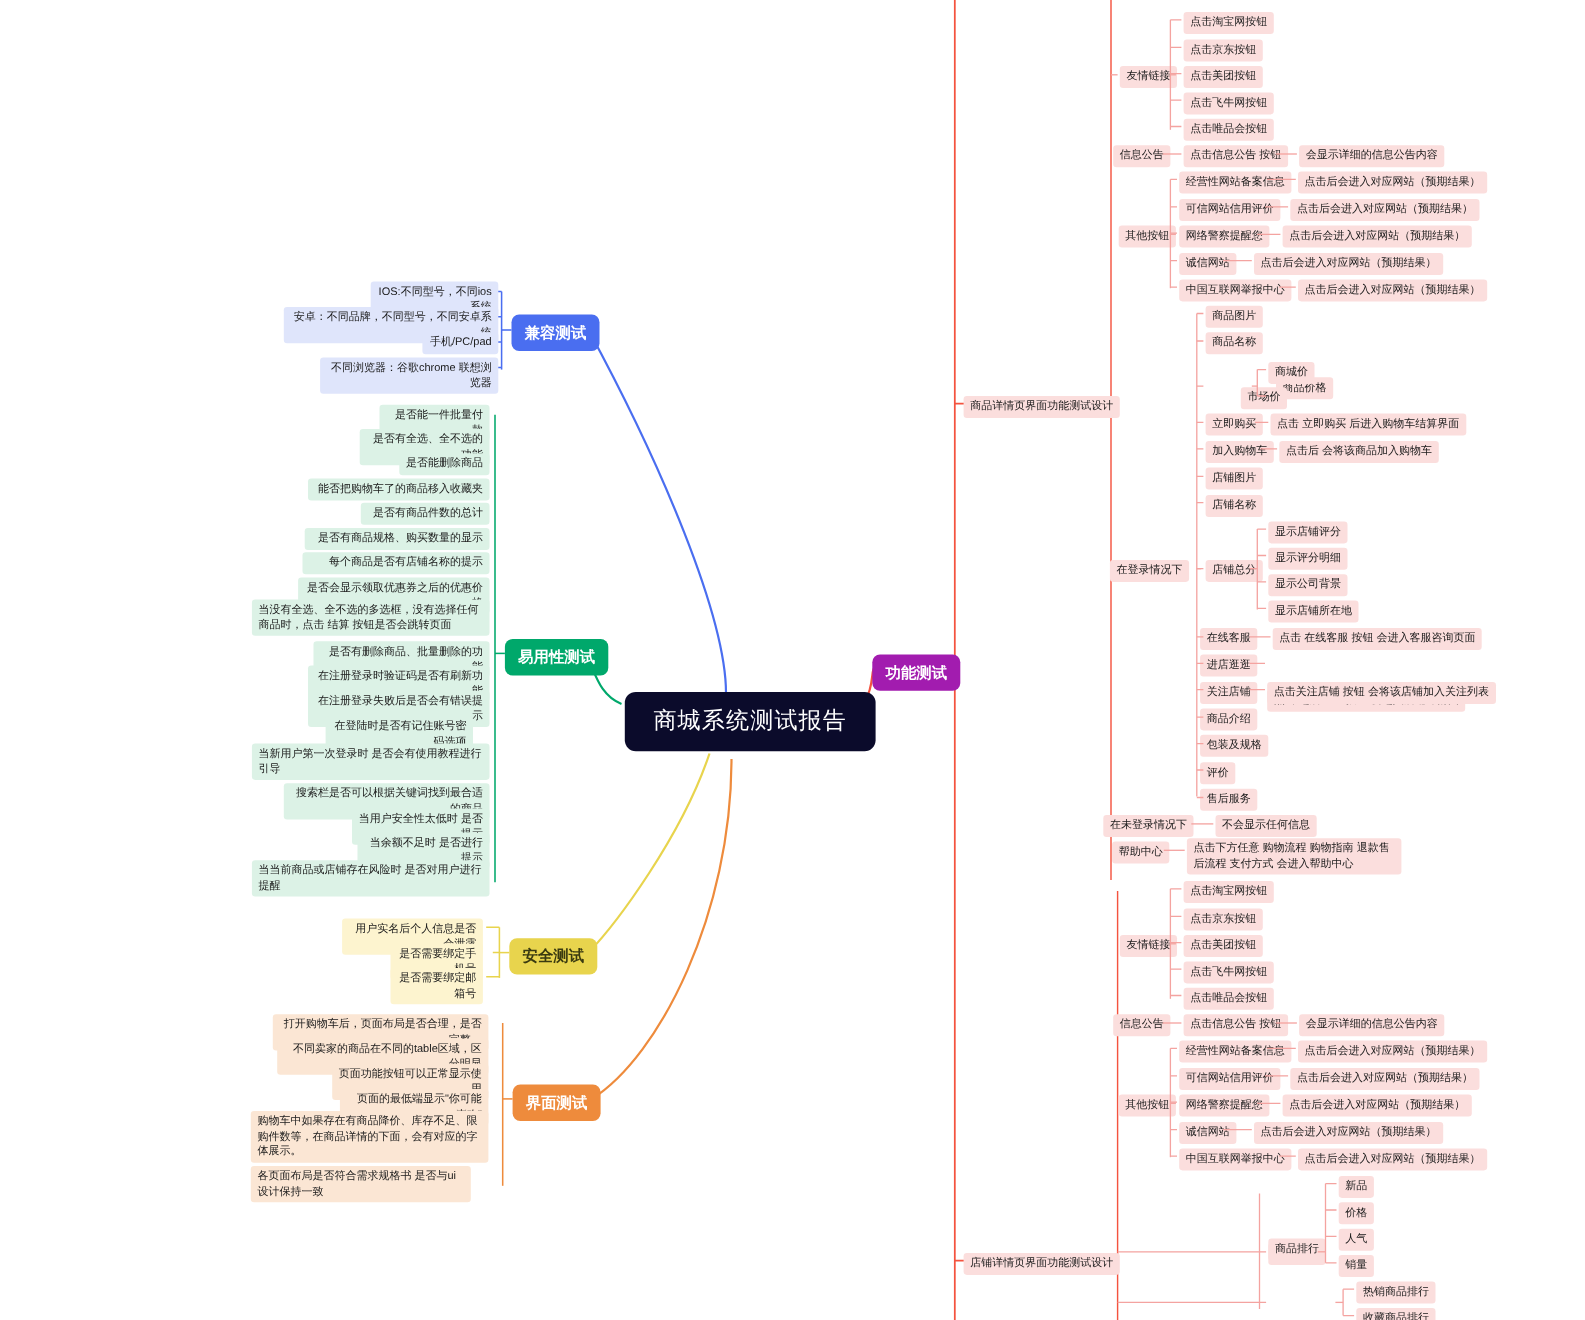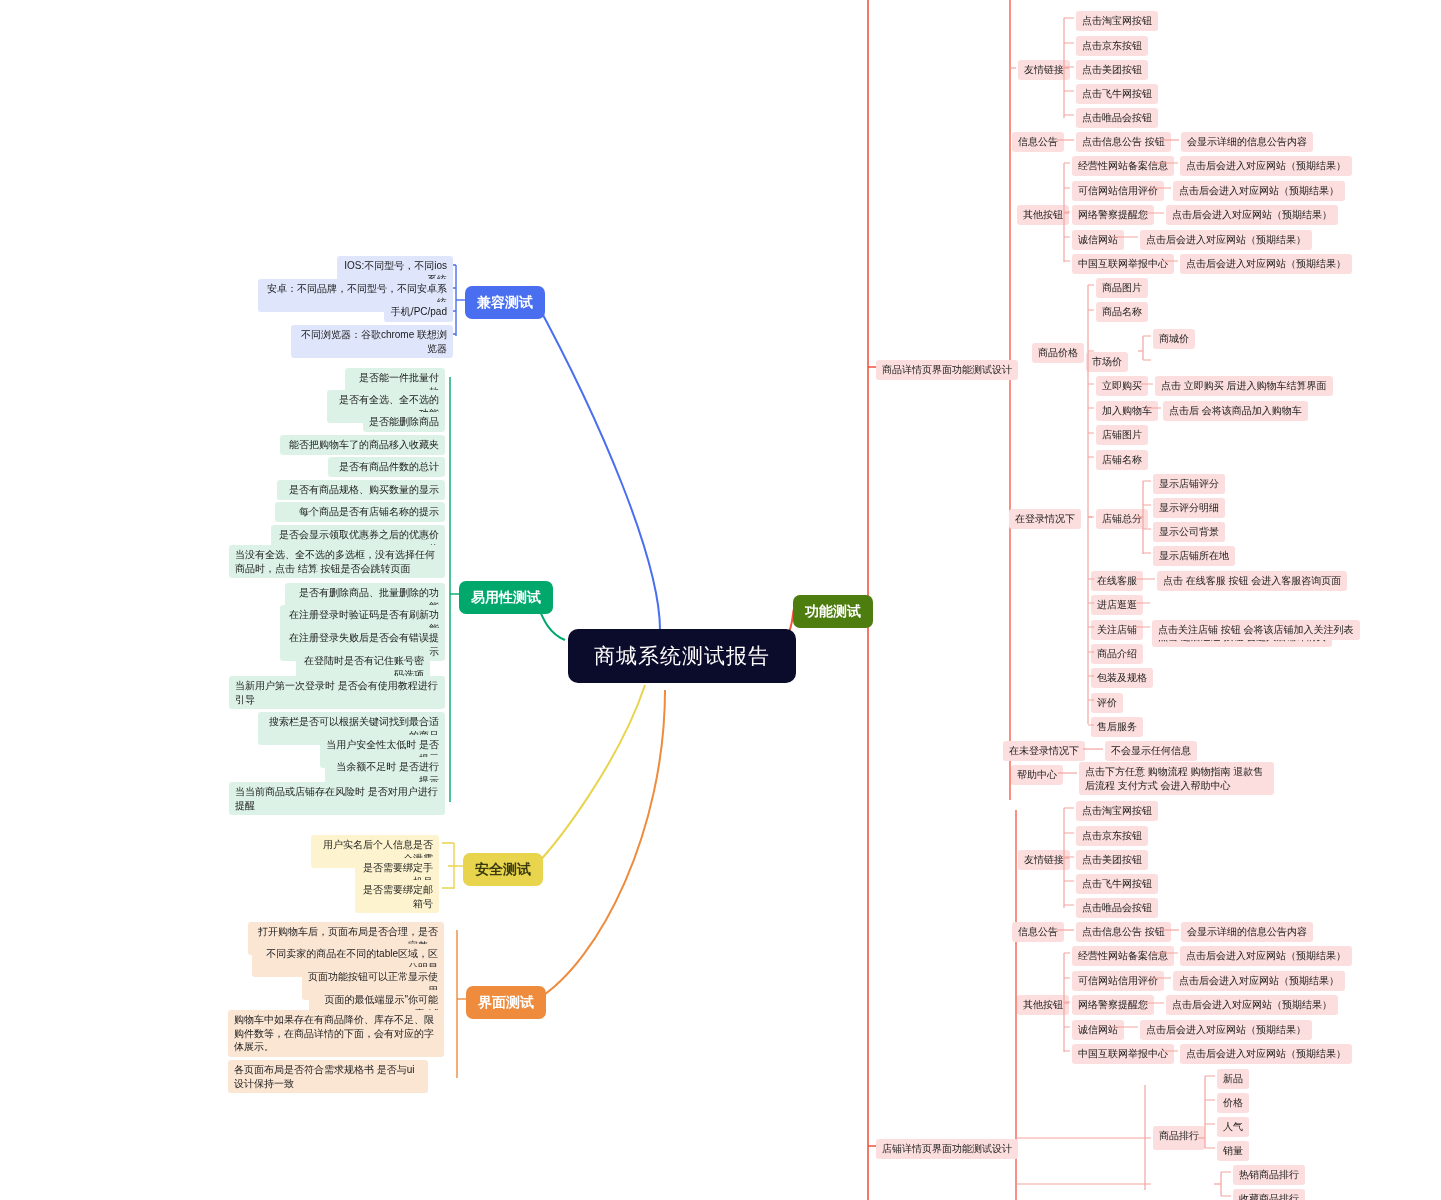--- a/index.html
+++ b/index.html
@@ -14,21 +14,21 @@
   
   .root{background:#0b0b2b;color:#ffffff;font-size:21px;padding:13px 26px;
         border-radius:10px;letter-spacing:1px;}
 
   
   .topic{color:#ffffff;font-size:14px;padding:7px 12px;border-radius:7px;font-weight:bold;}
   .t-blue{background:#4a6ef0;}
   .t-green{background:#00a86b;}
   .t-yellow{background:#e8d44d;color:#3a3a10;}
   .t-orange{background:#ee8b3c;}
-  .t-red{background:#4d7c0f;}
+  .t-red{background:#a21caf;}
 
   
   .chip{font-size:10px;padding:3px 6px;border-radius:3px;color:#1a1a1a;}
   .c-blue{background:#dfe5fb;}
   .c-green{background:#dcf2e6;}
   .c-yellow{background:#fdf4cf;}
   .c-orange{background:#fbe6d4;}
   .c-red{background:#fbdedd;}
 
   .wrap{white-space:normal;}
@@ -144,23 +144,23 @@
   <div class="node chip c-red" style="left:1173px;top:181px;">点击后会进入对应网站（预期结果）</div>
   <div class="node chip c-red" style="left:1072px;top:205px;">网络警察提醒您</div>
   <div class="node chip c-red" style="left:1166px;top:205px;">点击后会进入对应网站（预期结果）</div>
   <div class="node chip c-red" style="left:1072px;top:230px;">诚信网站</div>
   <div class="node chip c-red" style="left:1140px;top:230px;">点击后会进入对应网站（预期结果）</div>
   <div class="node chip c-red" style="left:1072px;top:254px;">中国互联网举报中心</div>
   <div class="node chip c-red" style="left:1180px;top:254px;">点击后会进入对应网站（预期结果）</div>
 
   <div class="node chip c-red" style="left:1096px;top:278px;">商品图片</div>
   <div class="node chip c-red" style="left:1096px;top:302px;">商品名称</div>
-  <div class="node chip c-red" style="left:1032px;top:343px;">商品价格</div>
+  <div class="node chip c-red" style="left:1160px;top:343px;">商品价格</div>
   <div class="node chip c-red" style="left:1153px;top:329px;">商城价</div>
-  <div class="node chip c-red" style="left:1086px;top:352px;">市场价</div>
+  <div class="node chip c-red" style="left:1128px;top:352px;">市场价</div>
   <div class="node chip c-red" style="left:1096px;top:376px;">立即购买</div>
   <div class="node chip c-red" style="left:1155px;top:376px;">点击 立即购买 后进入购物车结算界面</div>
   <div class="node chip c-red" style="left:1096px;top:401px;">加入购物车</div>
   <div class="node chip c-red" style="left:1163px;top:401px;">点击后 会将该商品加入购物车</div>
   <div class="node chip c-red" style="left:1096px;top:425px;">店铺图片</div>
   <div class="node chip c-red" style="left:1096px;top:450px;">店铺名称</div>
   <div class="node chip c-red" style="left:1096px;top:509px;text-align:right;">店铺总分</div>
   <div class="node chip c-red" style="left:1153px;top:474px;">显示店铺评分</div>
   <div class="node chip c-red" style="left:1153px;top:498px;">显示评分明细</div>
   <div class="node chip c-red" style="left:1153px;top:522px;">显示公司背景</div>

